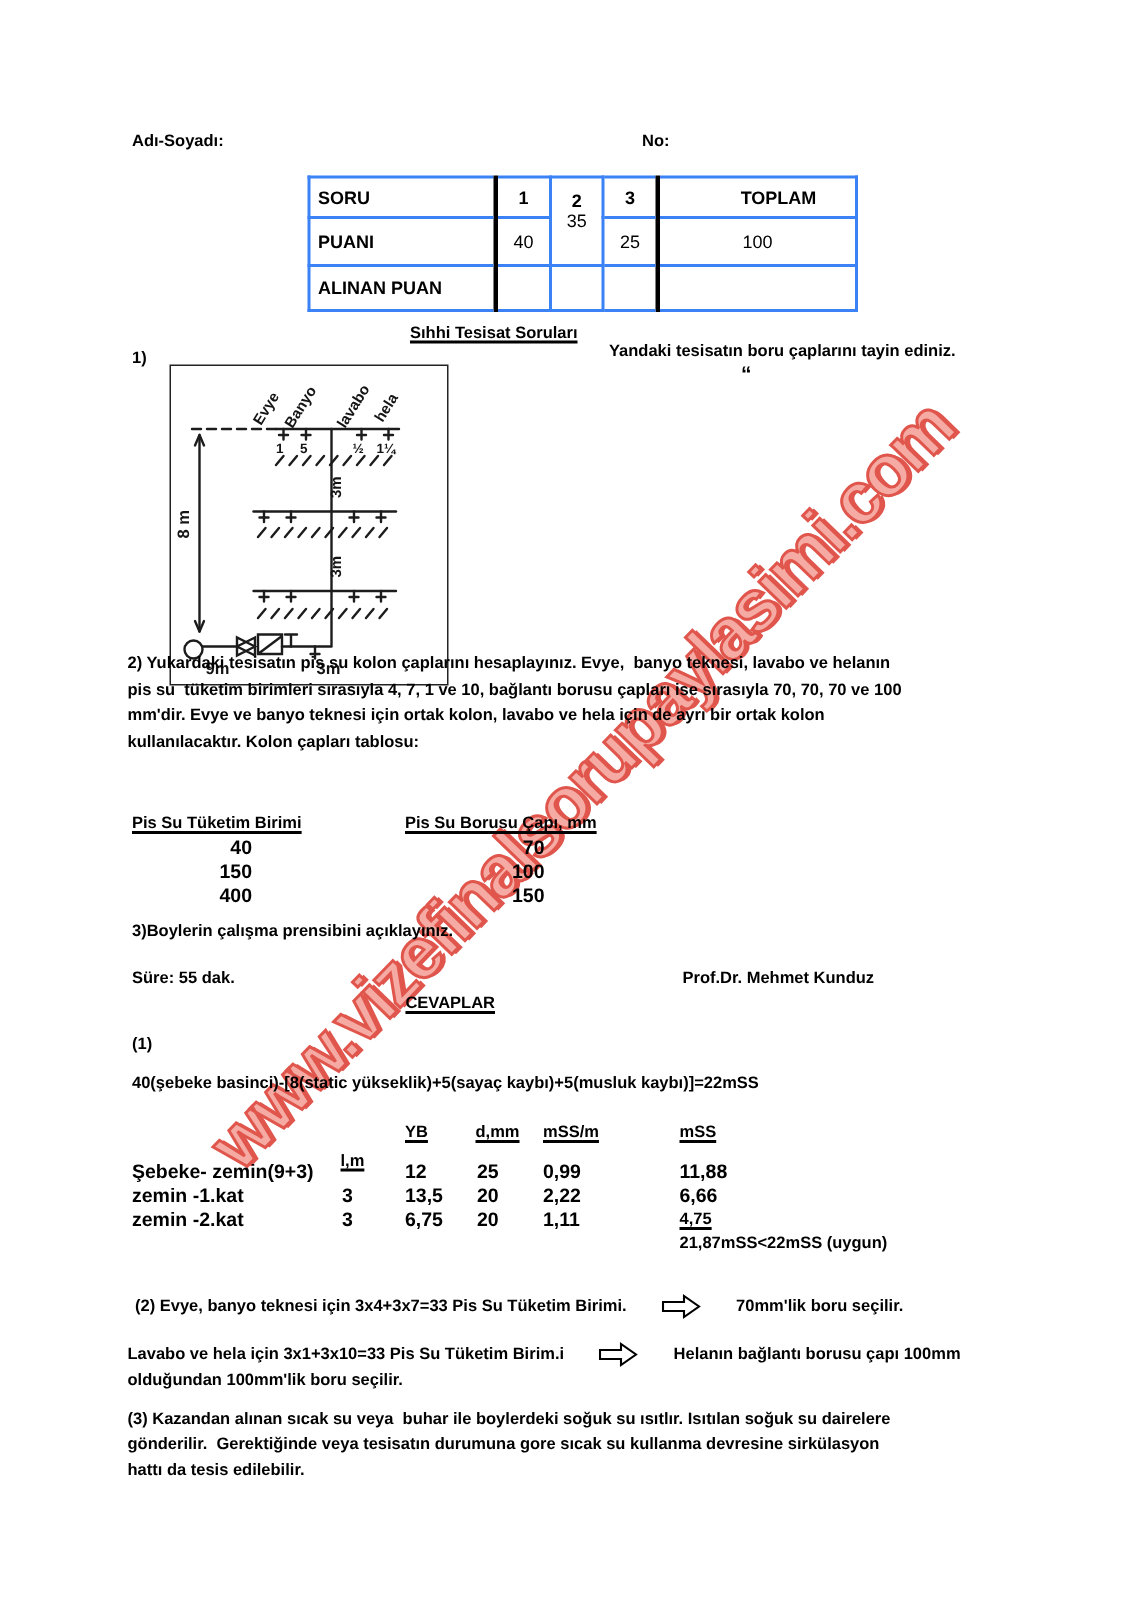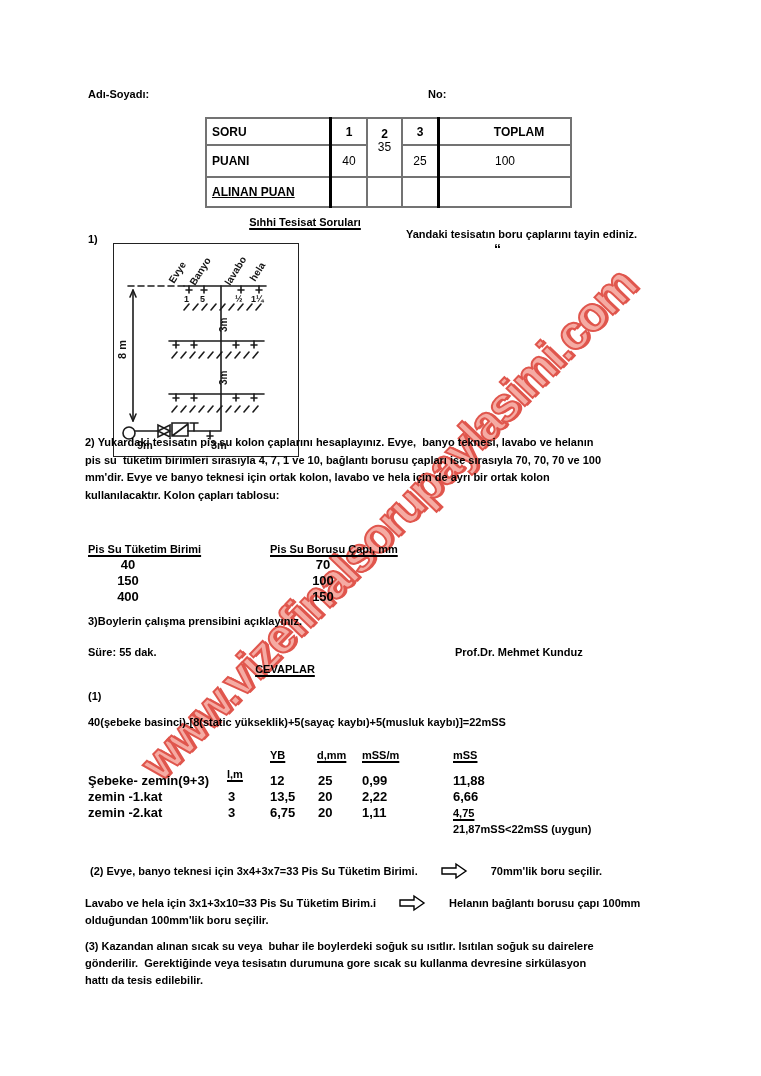--- a/index.html
+++ b/index.html
@@ -6,25 +6,25 @@
   .page{
     position:relative;width:761px;height:1076px;background:#ffffff;
     font-family:"Liberation Sans",sans-serif;font-weight:bold;color:#000;
     overflow:hidden;
   }
   .abs{position:absolute;}
   .t13{font-size:11px;line-height:17px;}
   .pre{white-space:pre-wrap;}
   .nowrap{white-space:nowrap;}
   .und{text-decoration:underline;text-underline-offset:2px;text-decoration-thickness:1.5px;}
-  .ctr{text-align:center;}
+  .ctr{text-align:right;}
   
   table.score{border-collapse:collapse;}
   table.score td{
-    border:2px solid #737373;font-size:12px;font-weight:bold;
+    border:2px solid #3b82f6;font-size:12px;font-weight:bold;
     padding:0 5px;vertical-align:middle;background:#fff;
   }
   table.score td.num{text-align:center;padding:0;}
   table.score td.thickL{border-left:3px solid #000;}
   table.score .merged{vertical-align:top;}
   table.score .merged .v1{padding-top:9px;line-height:13px;}
   table.score .merged .v2{line-height:13px;font-weight:normal;}
   
   .col{position:absolute;font-size:13px;line-height:16px;white-space:pre;}
   
@@ -65,21 +65,21 @@
         <td class="num" style="width:34px;">3</td>
         <td class="num thickL" style="width:102px;padding-left:28px;">TOPLAM</td>
       </tr>
       <tr>
         <td style="height:30px;">PUANI</td>
         <td class="num thickL" style="font-weight:normal;">40</td>
         <td class="num" style="font-weight:normal;">25</td>
         <td class="num thickL" style="font-weight:normal;">100</td>
       </tr>
       <tr>
-        <td style="height:28px;text-decoration:underline;">ALINAN PUAN</td>
+        <td style="height:28px;">ALINAN PUAN</td>
         <td class="thickL"></td>
         <td></td>
         <td></td>
         <td class="thickL"></td>
       </tr>
     </tbody>
       </table>
 
     <div class="abs t13 und ctr" style="left:225px;top:214px;width:160px;">Sıhhi Tesisat Soruları</div>
 

